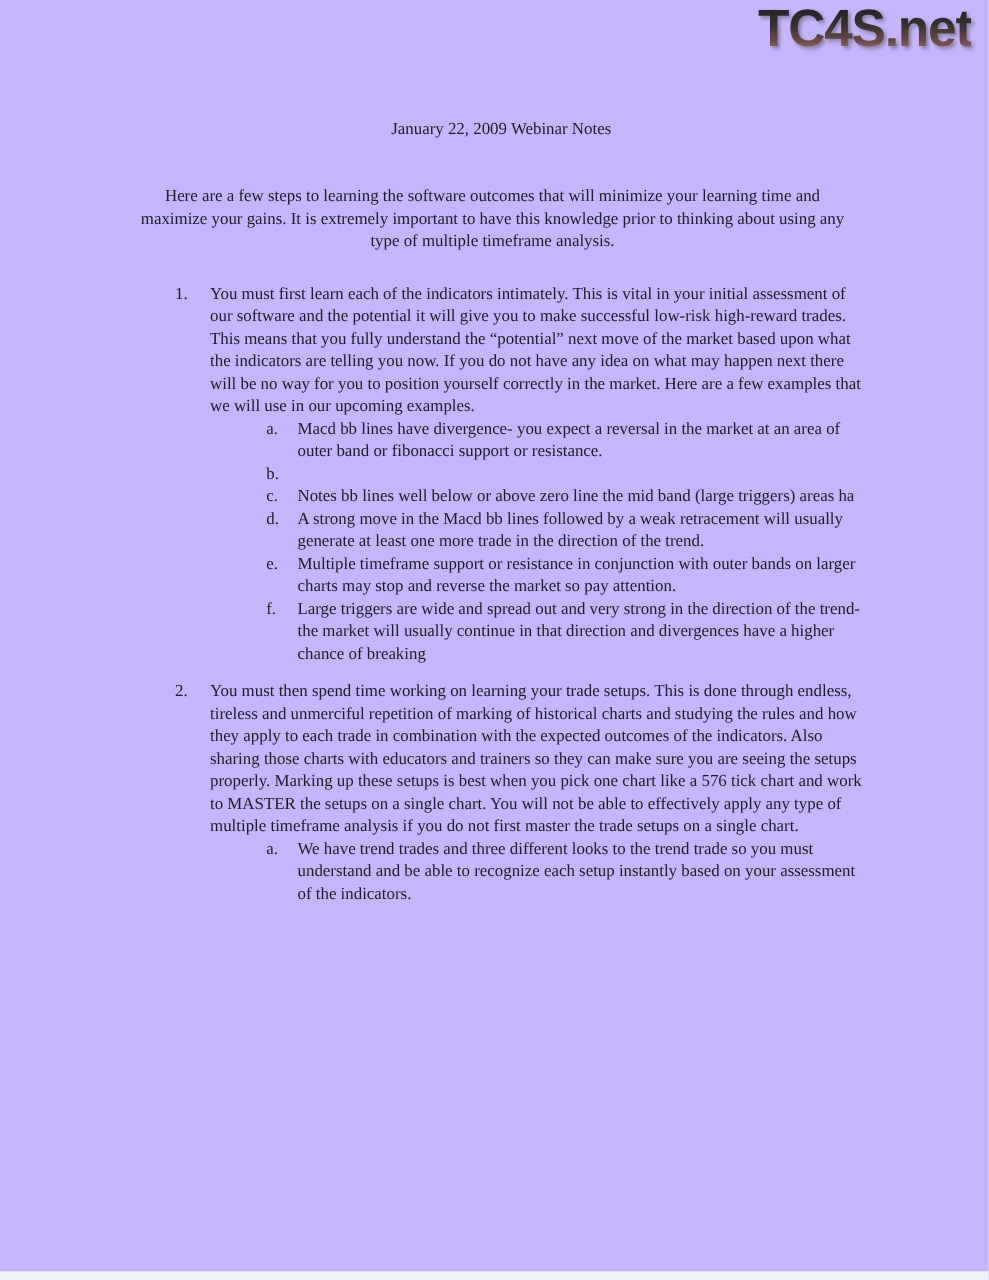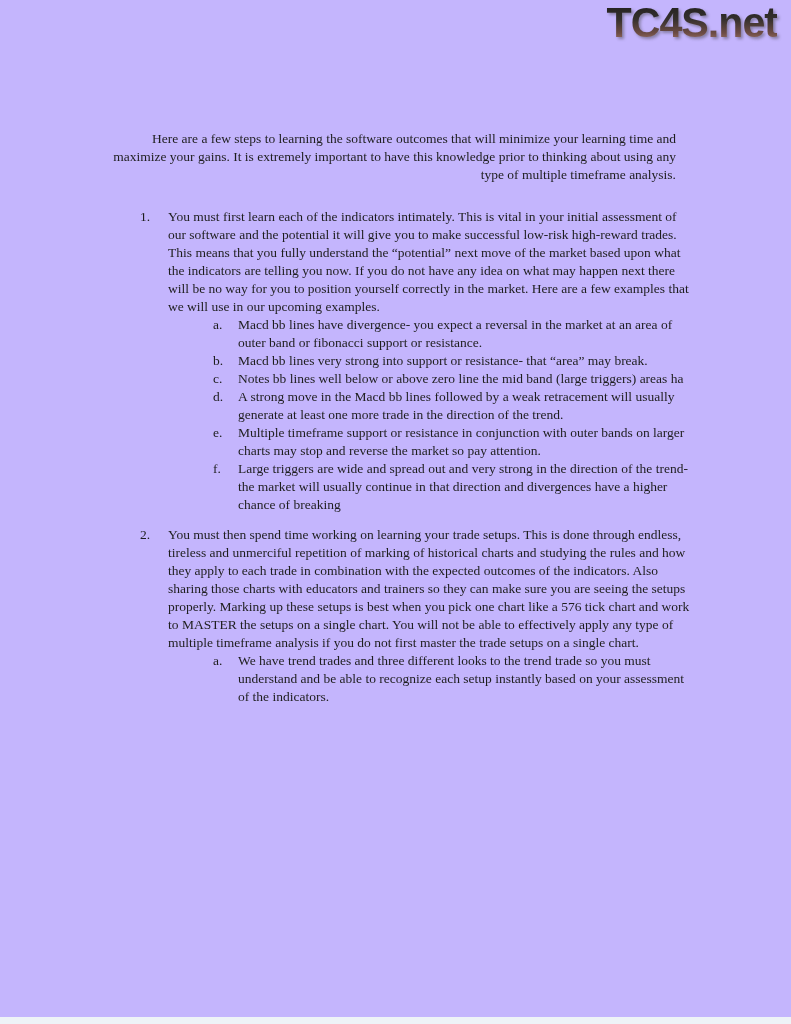--- a/index.html
+++ b/index.html
@@ -45,21 +45,21 @@
     margin: 0 auto 18px auto;
     text-align: center;
   }
   .subtitle {
     text-align: center;
     margin: 0 0 36px 0;
   }
   .intro {
     max-width: 564px;
     margin: 0 0 24px 0;
-    text-align: right;
+    text-align: center;
   }
   .step { display: flex; }
   .step.first { margin-bottom: 12px; }
   .step-num {
     flex: none;
     width: 28px;
     padding-left: 28px;
   }
   .step-body { flex: 1; }
   .sublist { margin-left: 45px; }
@@ -102,36 +102,36 @@
 <body>
 
 <div class="page">
 
   <div class="logo">TC4S.net</div>
 
   <div class="content">
 
 
     <div class="subtitle">
+      <div>January 22, 2009 Webinar Notes</div>
     </div>
 
     <p class="intro">Here are a few steps to learning the software outcomes that will minimize your learning time and maximize your gains. It is extremely important to have this knowledge prior to thinking about using any type of multiple timeframe analysis.</p>
 
     <div class="step first">
       <div class="step-num">1.</div>
       <div class="step-body">
         <div>You must first learn each of the indicators intimately. This is vital in your initial assessment of our software and the potential it will give you to make successful low-risk high-reward trades. This means that you fully understand the “potential” next move of the market based upon what the indicators are telling you now. If you do not have any idea on what may happen next there will be no way for you to position yourself correctly in the market. Here are a few examples that we will use in our upcoming examples.</div>
         <div class="sublist">
           <div class="subitem">
             <div class="sub-label">a.</div>
             <div class="sub-text">Macd bb lines have divergence- you expect a reversal in the market at an area of outer band or fibonacci support or resistance.</div>
           </div>
           <div class="subitem">
             <div class="sub-label">b.</div>
-            <div class="sub-text">Macd bb lines very strong into support or resistance- that “area” may break.</div>
           </div>
           <div class="subitem">
             <div class="sub-label">c.</div>
             <div class="sub-text">Notes bb lines well below or above zero line the mid band (large triggers) areas ha</div>
           </div>
           <div class="subitem">
             <div class="sub-label">d.</div>
             <div class="sub-text">A strong move in the Macd bb lines followed by a weak retracement will usually generate at least one more trade in the direction of the trend.</div>
           </div>
           <div class="subitem">

